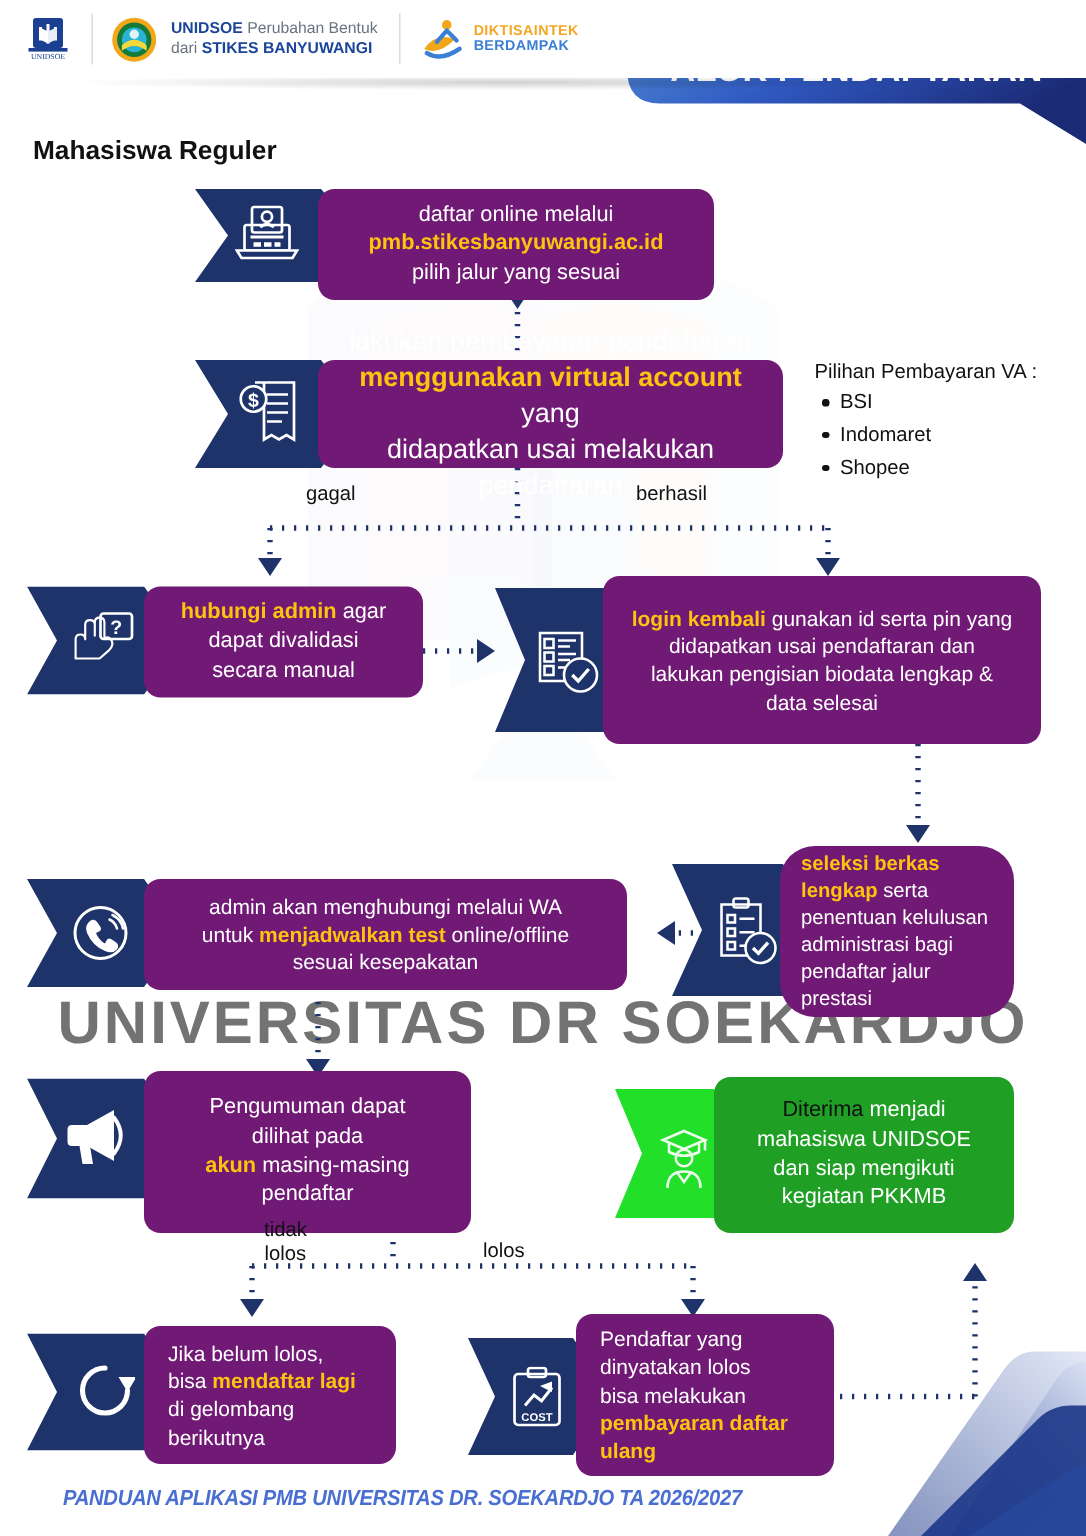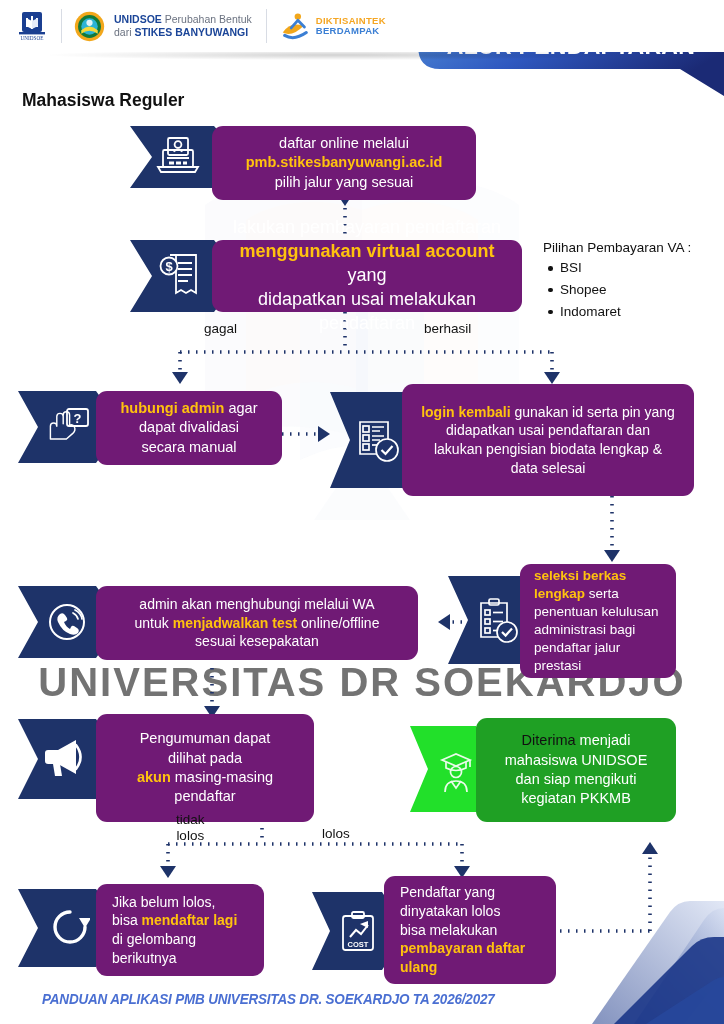--- a/index.html
+++ b/index.html
@@ -288,22 +288,22 @@
       <p>lakukan pembayaran pendaftaran</p>
       <p><span class="hl">menggunakan virtual account</span><span> yang</span></p>
       <p>didapatkan usai melakukan pendaftaran</p>
     </div>
   </div>
 
   <div id="va-block">
     <div id="va-title">Pilihan Pembayaran VA :</div>
     <ul id="va-list">
       <li>BSI</li>
+      <li>Indomaret</li>
       <li>Shopee</li>
-      <li>Indomaret</li>
     </ul>
   </div>
 
   <div class="edge-label" style="left:204px;top:321px;">gagal</div>
   <div class="edge-label" style="left:424px;top:321px;">berhasil</div>
   <div class="edge-label" style="left:176px;top:812px;white-space:pre;">tidak
 lolos</div>
   <div class="edge-label" style="left:322px;top:826px;">lolos</div>
 
   <div class="node" style="left:18px;top:391px;">
@@ -360,21 +360,21 @@
         <rect x="11" y="12" width="5" height="5"></rect>
           <path d="M19 14.5 H29"></path>
         <rect x="11" y="21" width="5" height="5"></rect>
           <path d="M19 23.5 H29"></path>
         <rect x="11" y="30" width="5" height="5"></rect>
           <path d="M19 32.5 H25"></path>
         <circle cx="33" cy="34" r="10" fill="#1e3369"></circle>
         <path d="M28 34 l3.6 3.6 l6.4 -7.2" stroke-width="2.2"></path>
       </g>
     </svg>
-    <div class="bubble blue left-align" style="left:72px;width:156px;height:114px;font-size:13.5px;padding-left:14px;">
+    <div class="bubble blue left-align" style="left:72px;width:156px;height:114px;font-size:13.5px;padding-left:14px;border-radius:23px;">
       <p class="hl">seleksi berkas</p>
       <p><span class="hl">lengkap</span><span> serta</span></p>
       <p>penentuan kelulusan</p>
       <p>administrasi bagi</p>
       <p>pendaftar jalur</p>
       <p>prestasi</p>
     </div>
   </div>
 
   <div class="node" style="left:18px;top:586px;">

